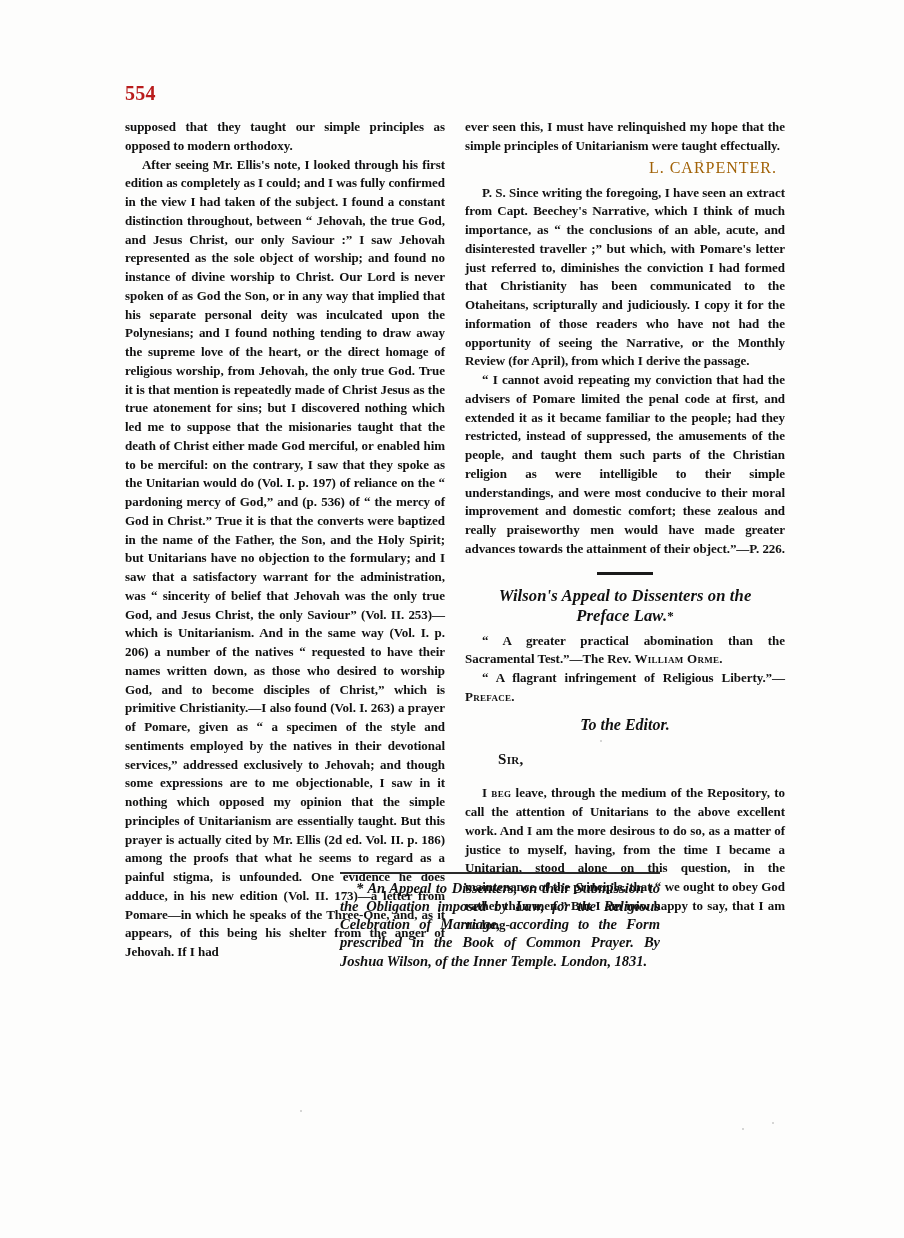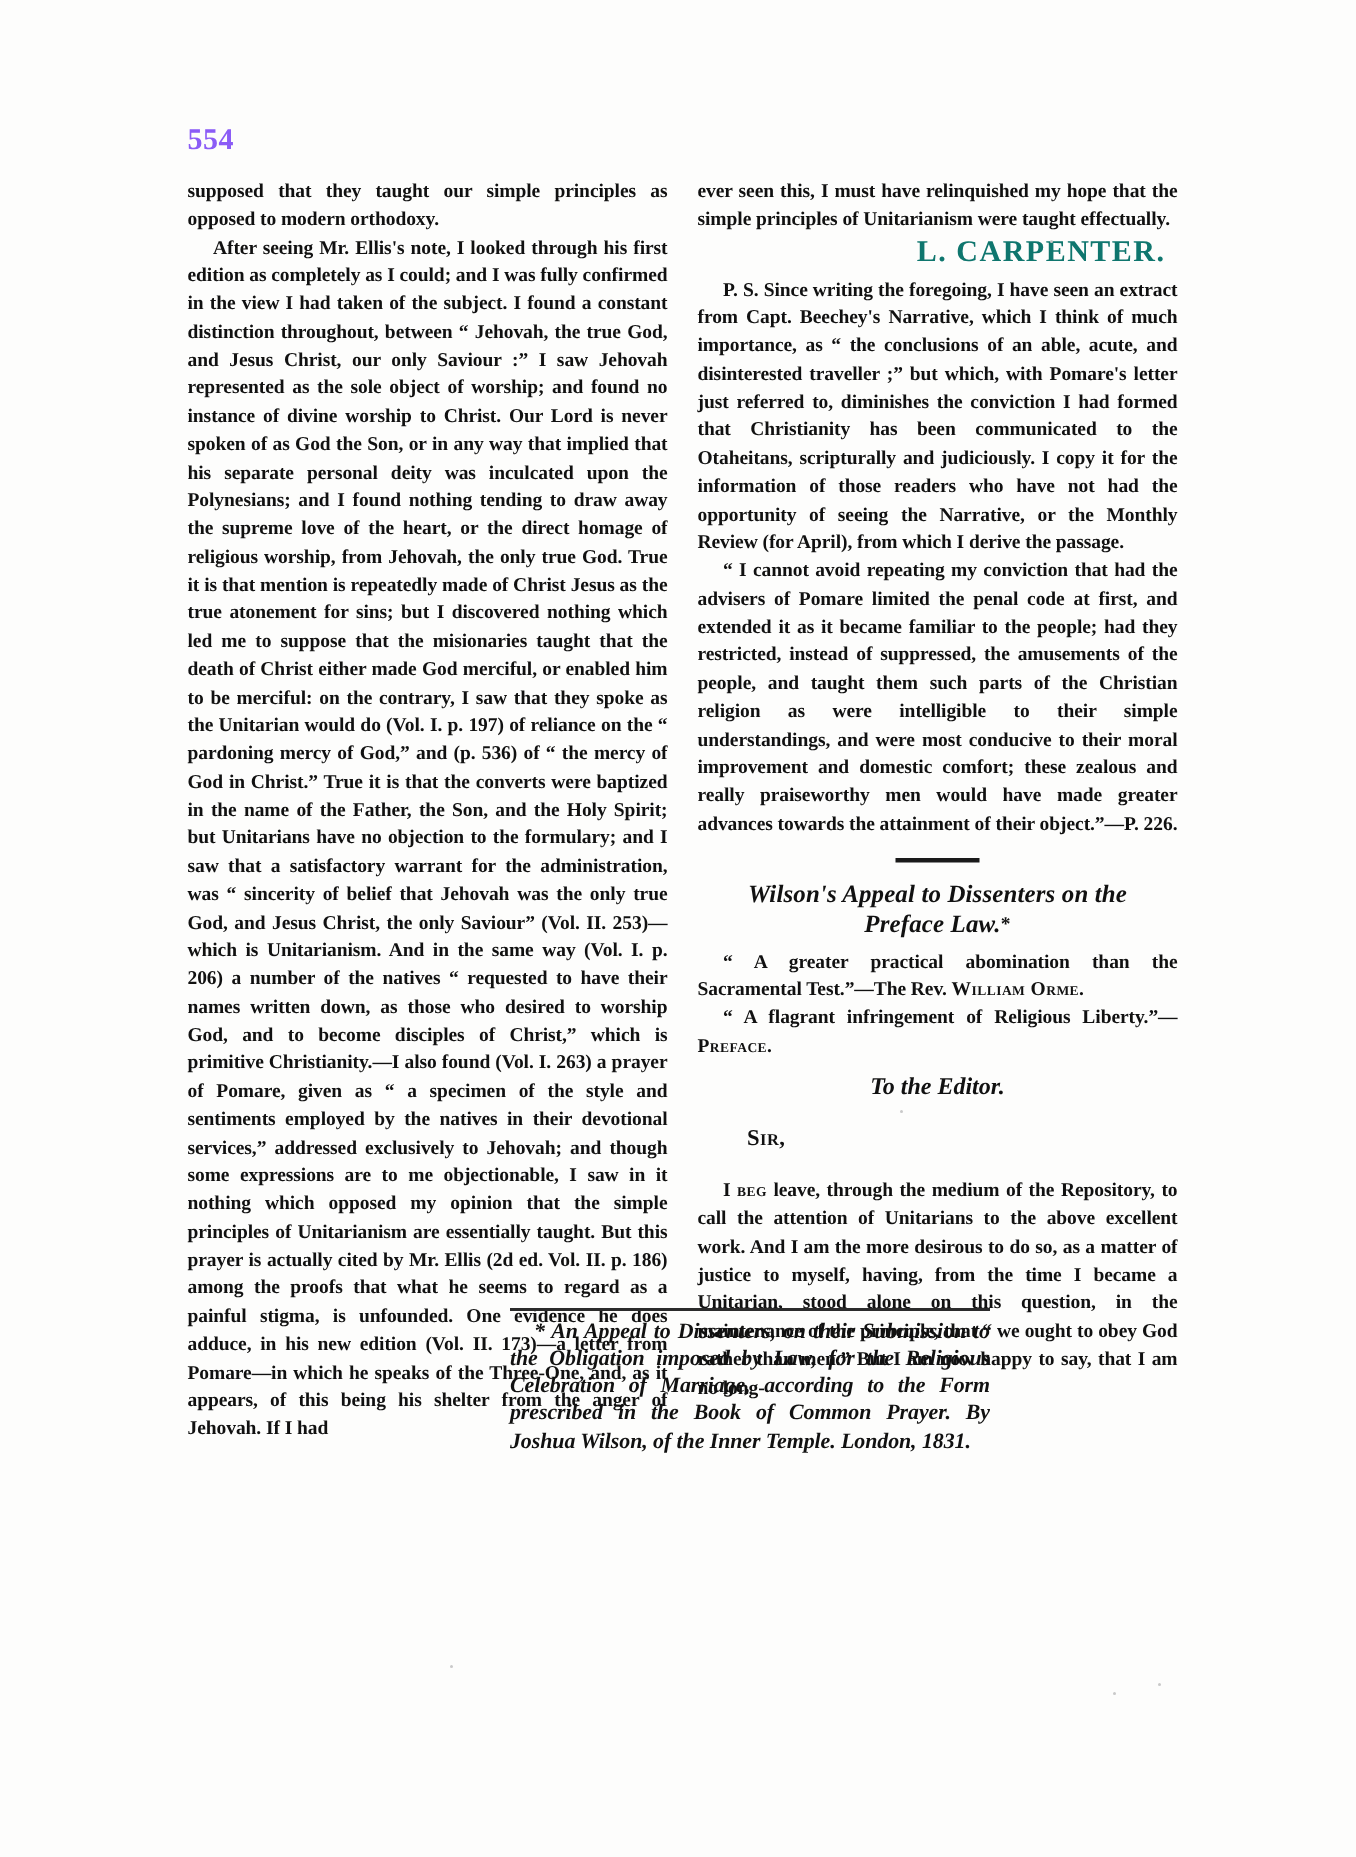--- a/index.html
+++ b/index.html
@@ -26,21 +26,21 @@
     width: 660px;
     height: 26px;
   }
   .folio {
     position: absolute;
     left: 0;
     top: 0;
     font-size: 20px;
     font-weight: bold;
     letter-spacing: 0.3px;
-    color: #8b5cf6;
+    color: #b91c1c;
   }
   .head-title {
     position: absolute;
     left: 0;
     right: 0;
     top: 0;
     text-align: center;
     font-style: italic;
     font-weight: bold;
     font-size: 19.5px;
@@ -79,25 +79,25 @@
   .noindent { text-indent: 0; }
 
   .sc {
     font-variant: small-caps;
     font-weight: bold;
     letter-spacing: 0.3px;
   }
 
   .sig {
     text-align: right;
-    font-size: 20px;
+    font-size: 16px;
     line-height: 22px;
-    font-weight: bold;
+    font-weight: normal;
     letter-spacing: 1px;
-    color: #0f766e;
+    color: #a16207;
     margin: 1px 0 5px 0;
     padding-right: 8px;
   }
 
   
   .rule-short {
     width: 56px;
     height: 3px;
     background: #1a1a1a;
     margin: 13px auto 11px auto;

